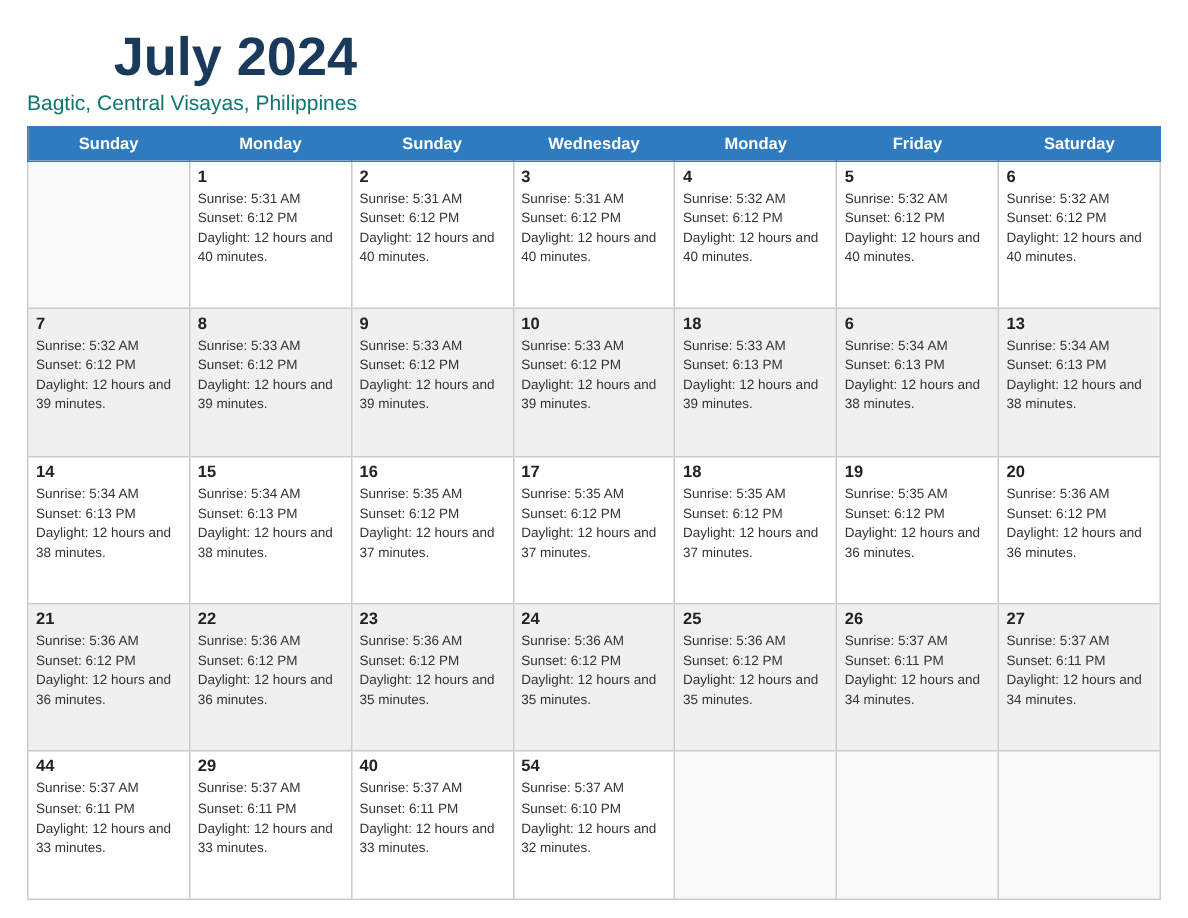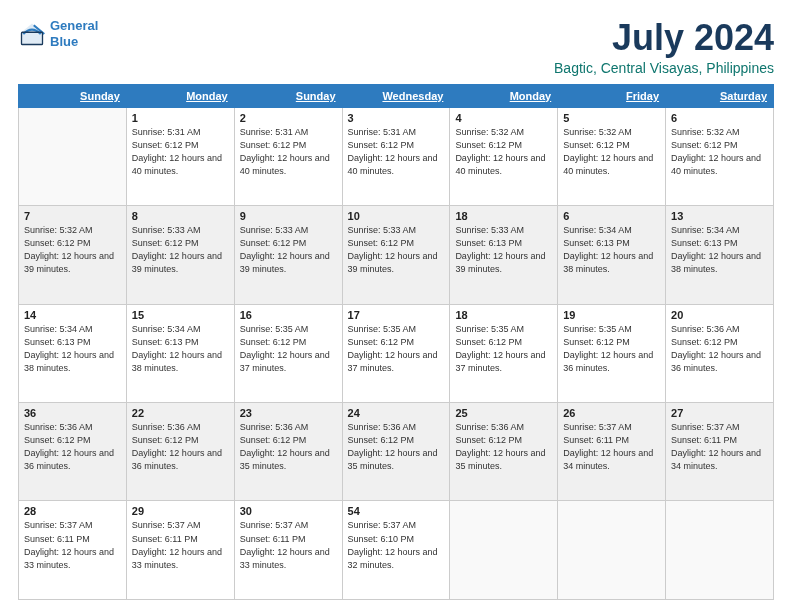--- a/index.html
+++ b/index.html
@@ -59,24 +59,23 @@
       flex: 1;
       border-collapse: collapse;
       width: 100%;
       font-size: 9.5px;
     }
     .calendar th {
       background: #2e7bbf;
       color: #fff;
       font-size: 11px;
       font-weight: bold;
-      text-align: right;
+      text-align: center;
       padding: 5px 6px;
       border: 1px solid #2e7bbf;
-      text-decoration: underline;
     }
     .calendar td {
       border: 1px solid #ccc;
       vertical-align: top;
       padding: 4px 5px;
       width: calc(100% / 7);
       height: 88px;
     }
     .calendar td.empty {
       background: #f9f9f9;
@@ -98,32 +97,20 @@
     }
     .row-white td {
       background: #fff;
     }
   </style>
 </head>
 <body>
 
 <div class="page">
   <div class="header">
-    <div class="logo">
-      <svg class="logo-icon" viewBox="0 0 32 32">
-        <polygon points="16,4 28,14 28,28 4,28 4,14" fill="#2e7bbf" opacity="0.15"></polygon>
-        <polygon points="18,6 30,16" fill="none" stroke="#2e7bbf" stroke-width="2.5"></polygon>
-        <path d="M6 16 Q16 6 26 16" fill="none" stroke="#2e7bbf" stroke-width="2.5"></path>
-        <rect x="4" y="14" width="24" height="14" rx="1" fill="none" stroke="#1a3a5c" stroke-width="1.5"></rect>
-      </svg>
-      <div class="logo-text">
-        <div><span>General</span></div>
-        <div><span style="color:#2e7bbf">Blue</span></div>
-      </div>
-    </div>
     <div class="title-block">
       <div class="month-title">July 2024</div>
       <div class="location-title">Bagtic, Central Visayas, Philippines</div>
     </div>
   </div>
 
   <table class="calendar">
     <thead>
       <tr>
         <th>Sunday</th>
@@ -218,21 +205,21 @@
             <span class="day-number">19</span>
             <div class="day-info">Sunrise: 5:35 AM<br>Sunset: 6:12 PM<br>Daylight: 12 hours and 36 minutes.</div>
           </td>
           <td>
             <span class="day-number">20</span>
             <div class="day-info">Sunrise: 5:36 AM<br>Sunset: 6:12 PM<br>Daylight: 12 hours and 36 minutes.</div>
           </td>
         </tr>
         <tr class="row-shaded">
           <td>
-            <span class="day-number">36</span>
+            <span class="day-number">21</span>
             <div class="day-info">Sunrise: 5:36 AM<br>Sunset: 6:12 PM<br>Daylight: 12 hours and 36 minutes.</div>
           </td>
           <td>
             <span class="day-number">22</span>
             <div class="day-info">Sunrise: 5:36 AM<br>Sunset: 6:12 PM<br>Daylight: 12 hours and 36 minutes.</div>
           </td>
           <td>
             <span class="day-number">23</span>
             <div class="day-info">Sunrise: 5:36 AM<br>Sunset: 6:12 PM<br>Daylight: 12 hours and 35 minutes.</div>
           </td>
@@ -248,29 +235,29 @@
             <span class="day-number">26</span>
             <div class="day-info">Sunrise: 5:37 AM<br>Sunset: 6:11 PM<br>Daylight: 12 hours and 34 minutes.</div>
           </td>
           <td>
             <span class="day-number">27</span>
             <div class="day-info">Sunrise: 5:37 AM<br>Sunset: 6:11 PM<br>Daylight: 12 hours and 34 minutes.</div>
           </td>
         </tr>
         <tr class="row-white">
           <td>
-            <span class="day-number">28</span>
+            <span class="day-number">44</span>
             <div class="day-info">Sunrise: 5:37 AM<br>Sunset: 6:11 PM<br>Daylight: 12 hours and 33 minutes.</div>
           </td>
           <td>
             <span class="day-number">29</span>
             <div class="day-info">Sunrise: 5:37 AM<br>Sunset: 6:11 PM<br>Daylight: 12 hours and 33 minutes.</div>
           </td>
           <td>
-            <span class="day-number">30</span>
+            <span class="day-number">40</span>
             <div class="day-info">Sunrise: 5:37 AM<br>Sunset: 6:11 PM<br>Daylight: 12 hours and 33 minutes.</div>
           </td>
           <td>
             <span class="day-number">54</span>
             <div class="day-info">Sunrise: 5:37 AM<br>Sunset: 6:10 PM<br>Daylight: 12 hours and 32 minutes.</div>
           </td>
           <td class="empty"></td>
           <td class="empty"></td>
           <td class="empty"></td>
         </tr>

